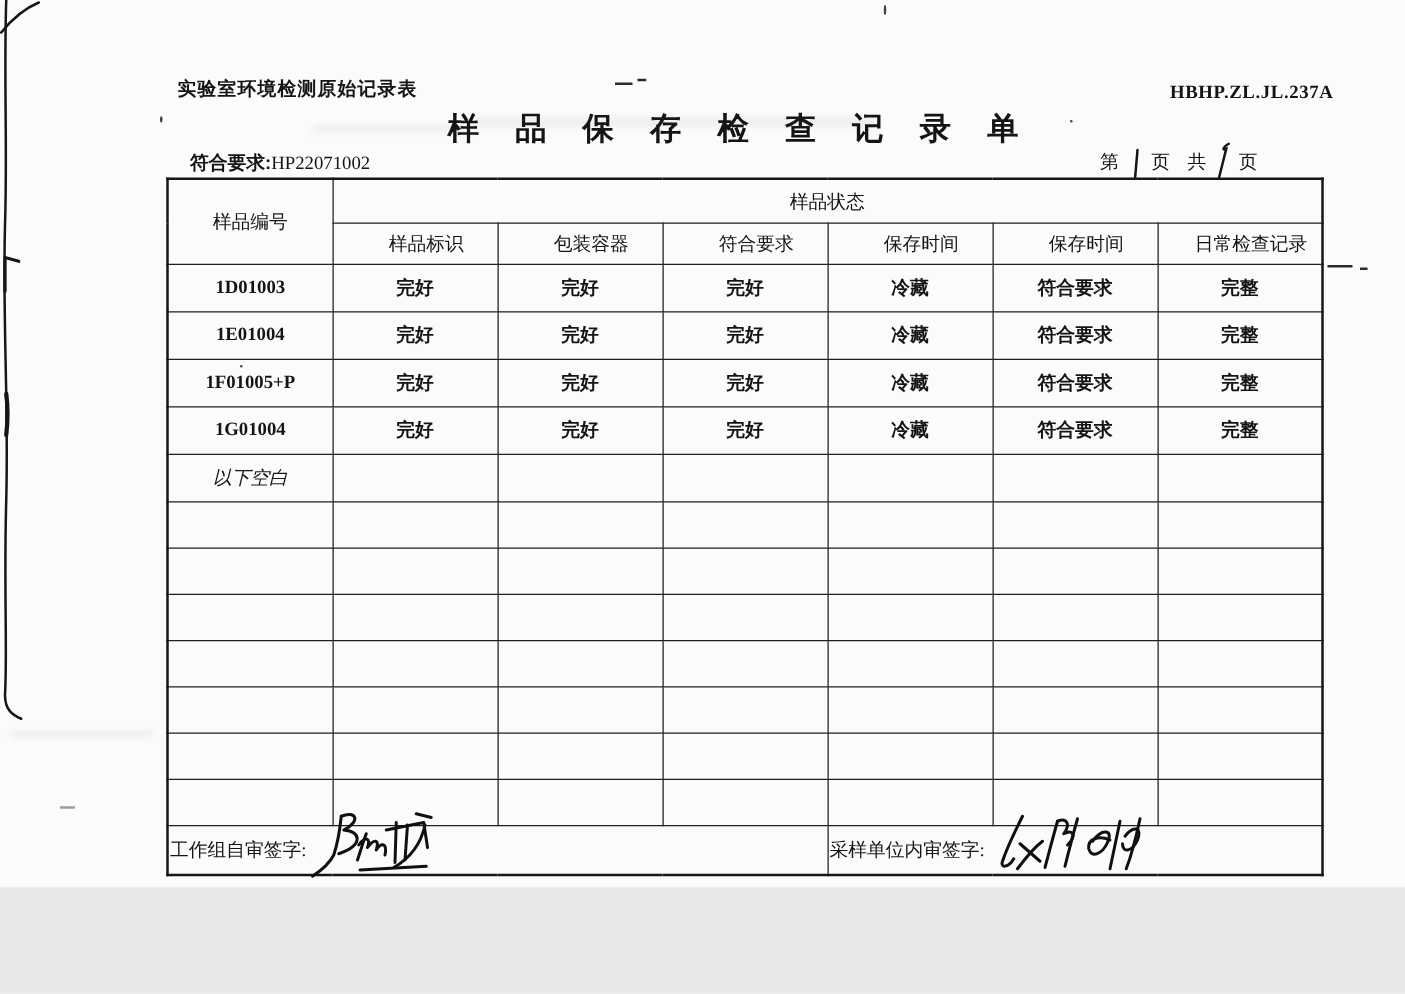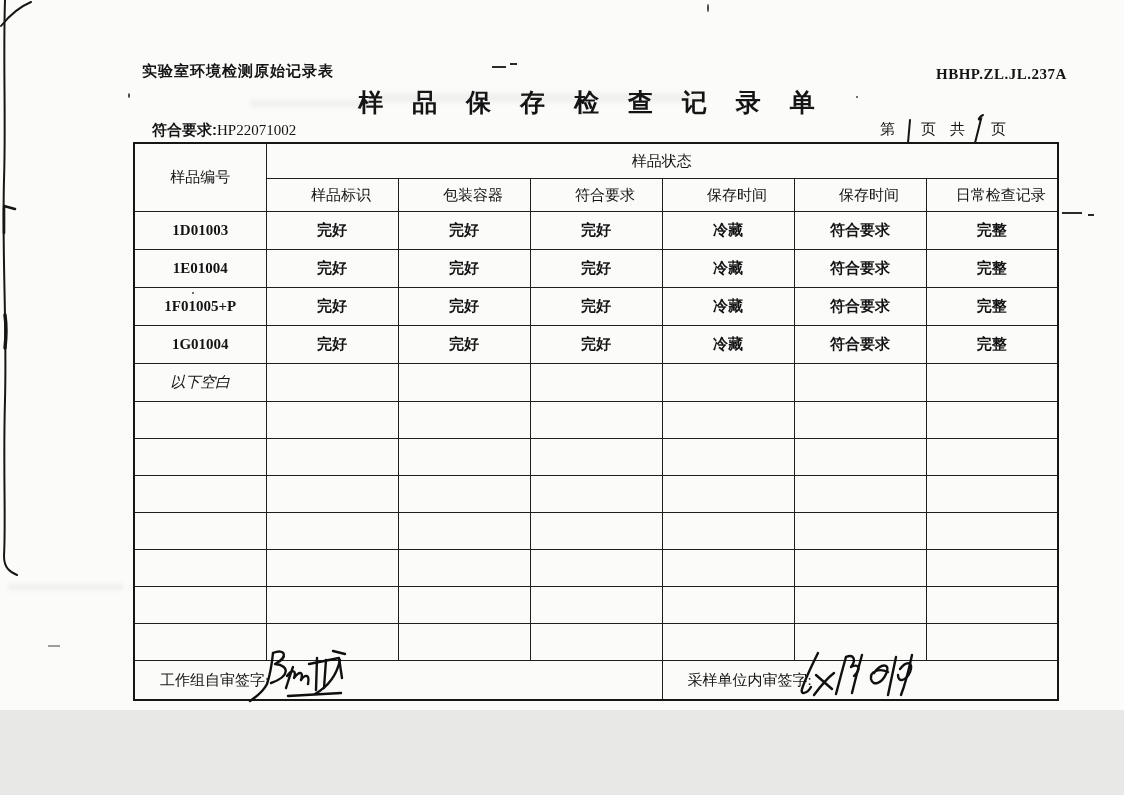--- a/index.html
+++ b/index.html
@@ -33,21 +33,21 @@
     font-weight:400;overflow:hidden;white-space:nowrap;
   }
   table.rec{border:2px solid #161616;}
   tr.h1 td{height:34px;}
   tr.h2 td{height:32px;padding-left:18px;}
   tr.data td{height:37px;font-weight:bold;}
   tr.note td{height:37px;font-style:italic;}
   tr.empty td{height:36px;}
   tr.footer td{height:38px;text-align:left;}
   td.left-pad{text-align:left;padding-left:9px;}
-  tr.footer td{padding-left:25px;font-size:15px;margin-top:36px;}
+  tr.footer td{padding-left:1px;font-size:15px;margin-top:36px;}
   
   .sig{position:absolute;pointer-events:none;}
   
   .artifact{position:absolute;pointer-events:none;}
   .smudge{position:absolute;background:rgba(60,60,60,.06);filter:blur(2px);pointer-events:none;}
   .dash{position:absolute;background:#2a2a2a;pointer-events:none;}
   .dot{position:absolute;background:#444;width:2px;height:2px;border-radius:50%;pointer-events:none;}
   .bottombar-left{position:absolute;left:5px;top:789px;width:420px;height:3px;
     background:linear-gradient(90deg,#111 0%,#333 60%,#9a9a9a 100%);}
   .bottombar-right{position:absolute;left:330px;top:791px;width:794px;height:4px;

